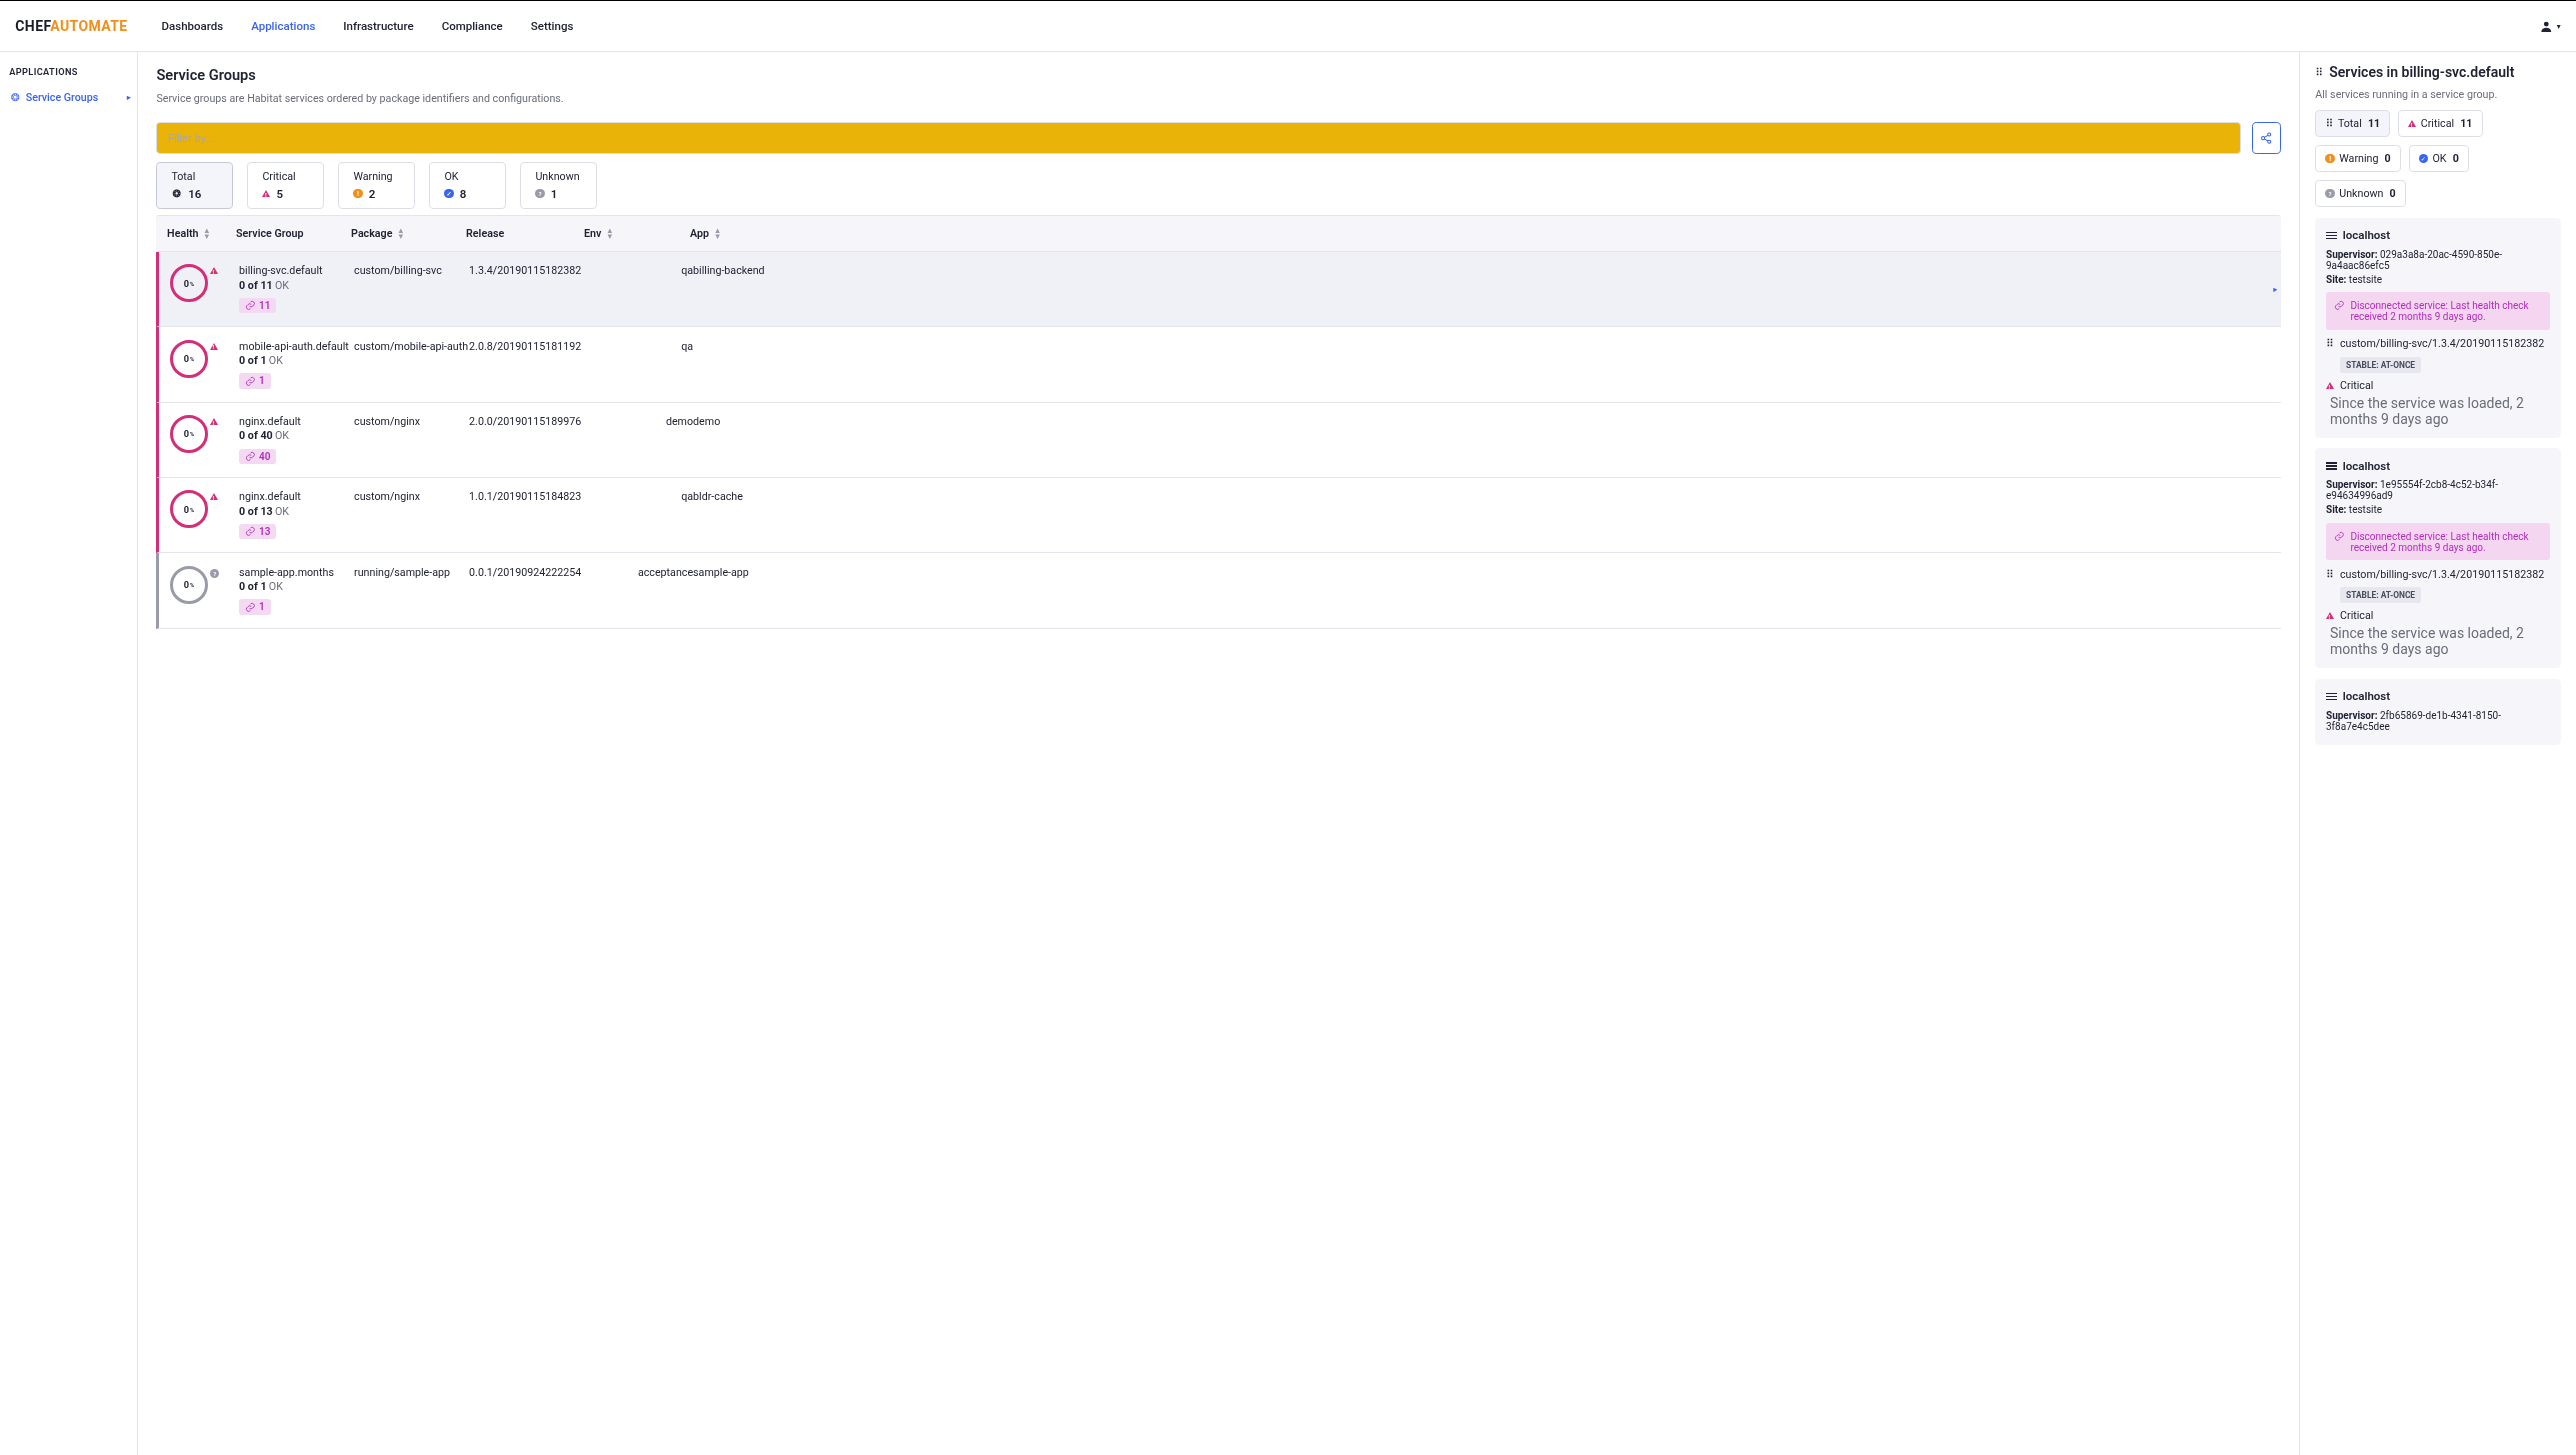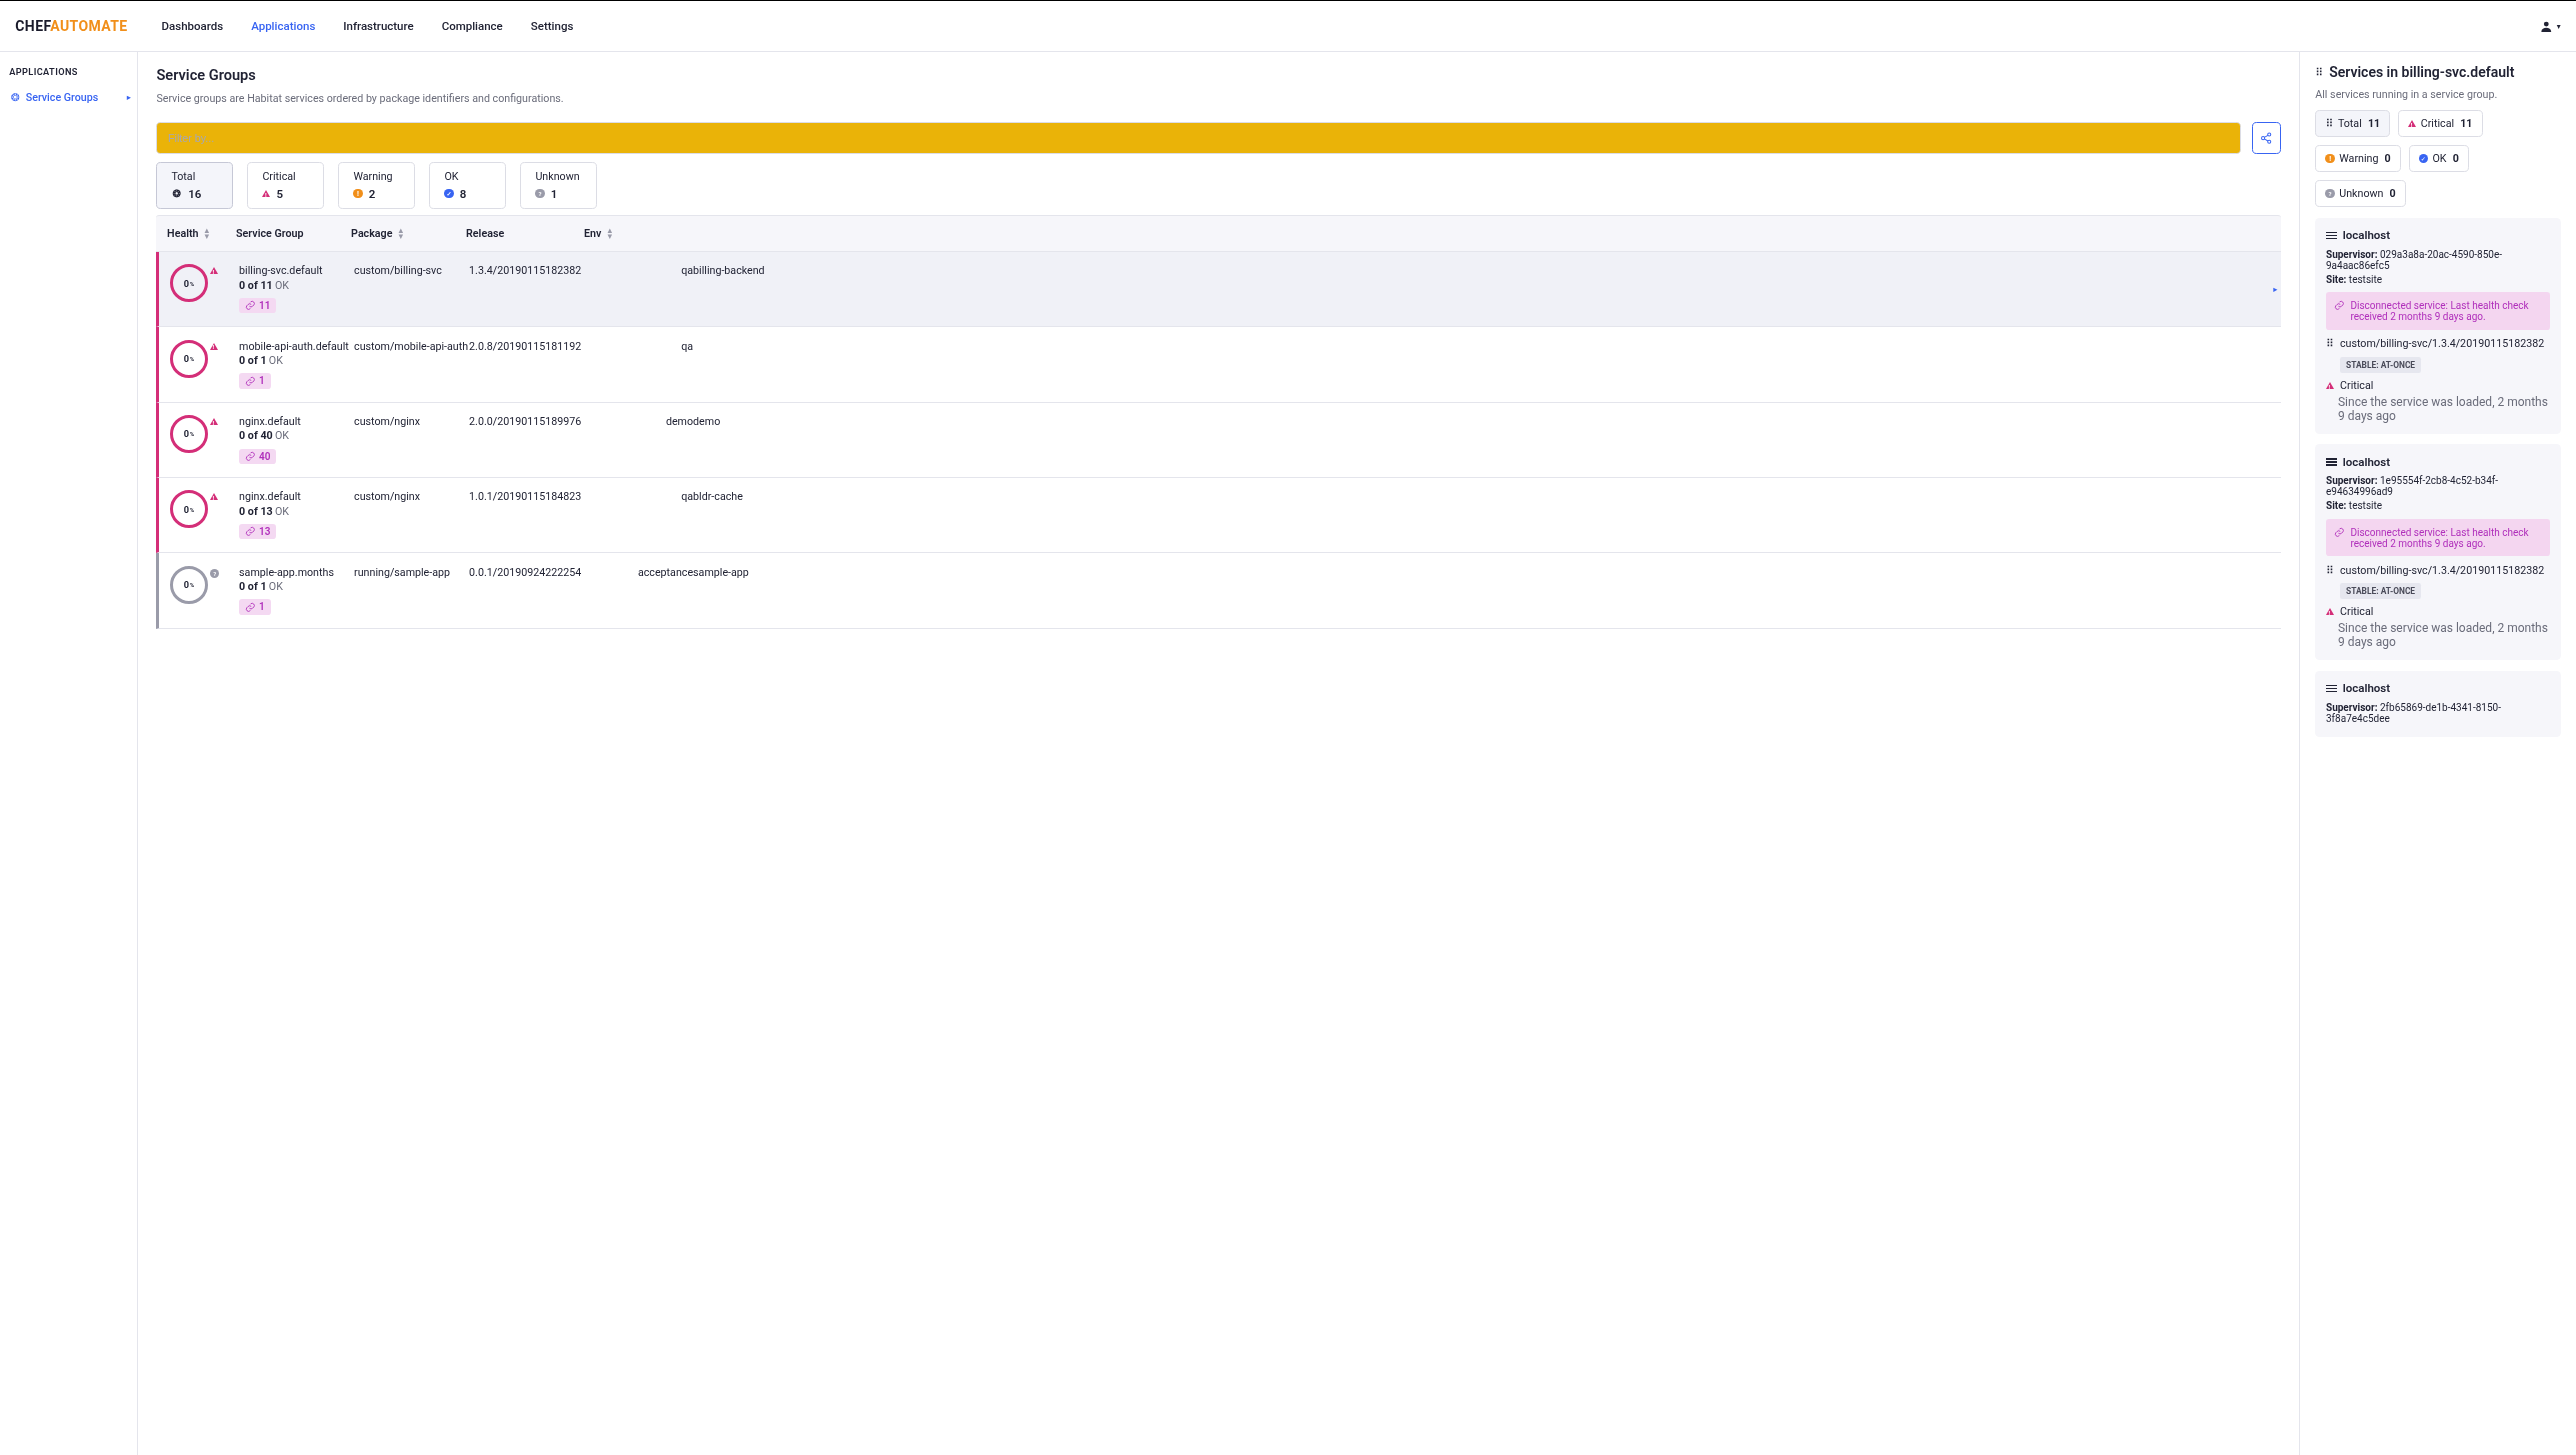--- a/index.html
+++ b/index.html
@@ -105,21 +105,21 @@
 .svc-host { display:flex; align-items:center; gap:6.1px; font-weight:600; font-size:11.5px; margin-bottom:6.1px; }
 .menu-ic { width:10.7px; display:flex; flex-direction:column; gap:1.5px; }
 .menu-ic span { height:1.5px; background:#212334; }
 .svc-meta { font-size:10px; color:#212334; margin-bottom:3.1px; }
 .svc-meta b { font-weight:700; }
 .disc-banner { background:#f4d6f0; border-radius:3.1px; padding:7.7px 7.7px; margin:7.7px 0; display:flex; gap:6.1px; font-size:10px; color:#b02fbb; }
 .disc-banner svg { stroke:#b02fbb; flex-shrink:0; }
 .pkg-line { display:flex; align-items:center; gap:6.1px; font-size:10.7px; margin-bottom:6.1px; }
 .stable-badge { display:inline-block; background:#e6e7ef; color:#4a4b59; font-size:8.4px; font-weight:700; padding:3.1px 6.1px; border-radius:2.3px; margin-left:14px; margin-bottom:6.1px; }
 .crit-line { display:flex; align-items:center; gap:6.1px; font-size:10.7px; color:#212334; }
-.since { color:#6a6c7a; font-size:12px; margin-left:12px; margin-top:3.1px; }
+.since { color:#6a6c7a; font-size:14px; margin-left:4px; margin-top:3.1px; }
 
 </style>
 </head>
 <body>
 
 <div class="topnav">
   <div class="topnav-left">
     <div class="logo">
       <span class="chef">CHEF</span><span class="automate">AUTOMATE</span>
     </div>
@@ -208,20 +208,21 @@
       </div>
     </div>
 
     <div class="tbl">
       <div class="tbl-head">
         <div class="col-health"><span>Health</span><span class="sort-ic"></span></div>
         <div class="col-sg"><span>Service Group</span></div>
         <div class="col-pkg"><span>Package</span><span class="sort-ic"></span></div>
         <div class="col-rel"><span>Release</span></div>
         <div class="col-env"><span>Env</span><span class="sort-ic"></span></div>
+        <div class="col-app"><span>App</span><span class="sort-ic"></span></div>
       </div>
       <div id="table-body">
           <div class="row selected">
             <div class="health-cell">
               <div class="donut">0<span class="pct">%</span></div>
               <span class="ic ic-crit crit-badge"></span>
             </div>
             <div class="sg-cell"><div class="sg-name">billing-svc.default</div><div class="sg-count"><b>0 of 11</b><span class="ok">OK</span></div><div class="link-chip">
                 <svg width="10.7" height="10.7" viewBox="0 0 24 24" fill="none" stroke-width="2">
                   <path d="M10 14a5 5 0 0 0 7 0l3-3a5 5 0 0 0-7-7l-1 1"></path>

